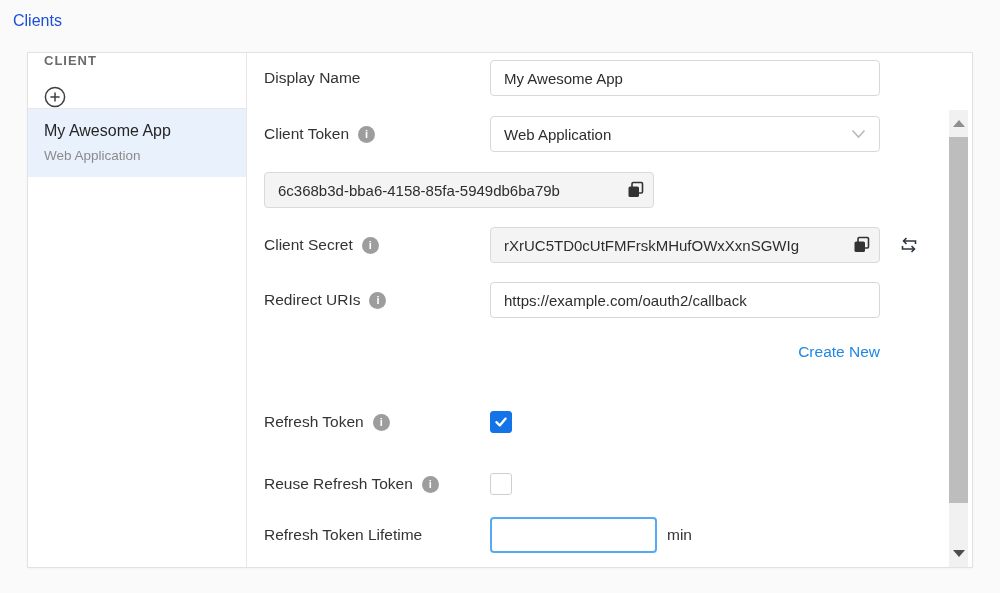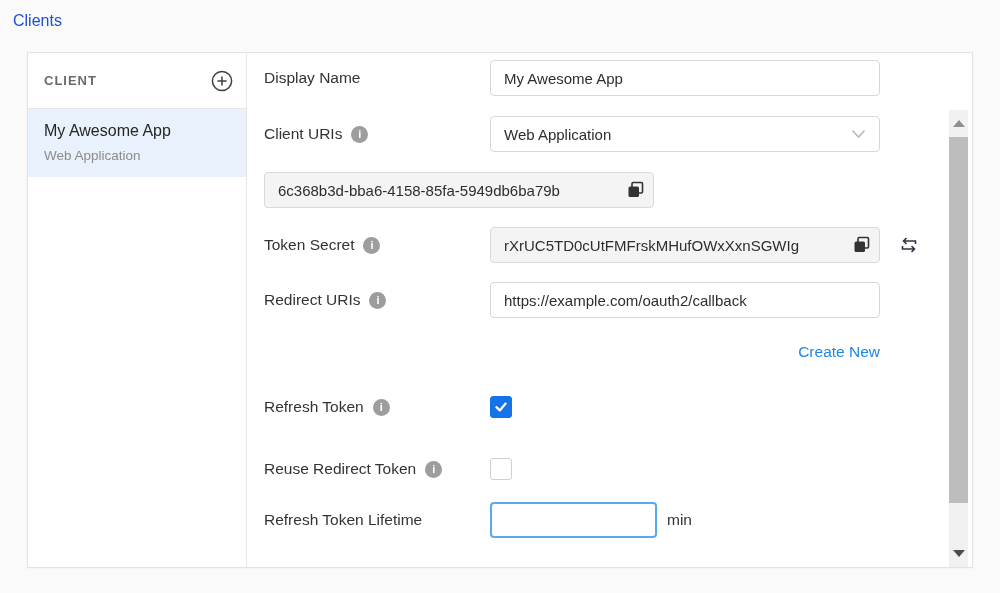--- a/index.html
+++ b/index.html
@@ -16,22 +16,23 @@
     position:absolute; left:27px; top:52px; width:946px; height:516px;
     background:#ffffff; border:1px solid #e2e2e2;
     display:flex; overflow:hidden;
     box-shadow:0 1px 2px rgba(0,0,0,0.03);
   }
 
   
   .sidebar { width:219px; flex-shrink:0; border-right:1px solid #e7e7e7; background:#fff; }
   .sidebar-header {
     height:56px; border-bottom:1px solid #e7e7e7;
-    display:flex; align-items:center; justify-content:space-between;
+    display:flex; justify-content:space-between;
     padding:0 13px 0 16px;
+    flex-direction:column;
   }
   .panel-title { font-size:13px; font-weight:bold; color:#6b6b6b; letter-spacing:1px; }
   .icon-btn { background:none; border:none; padding:0; cursor:pointer; display:flex; align-items:center; }
   .client-item { background:#e9f2fc; padding:13px 16px 14px; cursor:pointer; }
   .client-name { font-size:16px; color:#262626; margin-bottom:8px; }
   .client-type { font-size:13.5px; color:#8b8b8b; }
 
   
   .settings { flex:1; position:relative; background:#fff; }
   .settings-header { height:56px; display:flex; align-items:center; padding-left:17px; }
@@ -92,21 +93,21 @@
     width:167px; height:36px;
     border:2px solid #57a9f3; border-radius:4px;
     padding:0 12px; font-size:15px; color:#2e2e2e;
     font-family:"Liberation Sans", sans-serif; outline:none;
   }
   .suffix { margin-left:10px; font-size:15.5px; color:#333333; }
 
   .mb20 { margin-bottom:20px; }
   .mb19 { margin-bottom:19px; }
   .mb25 { margin-bottom:25px; }
-  .mb35 { margin-bottom:35px;align-items:flex-end; }
+  .mb35 { margin-bottom:50px;align-items:flex-end; }
   .mb33 { margin-bottom:40px; }
   .mb22 { margin-bottom:22px; }
 
   
   .scrollbar {
     position:absolute; right:4px; top:57px; bottom:0; width:19px;
     background:#f1f1f1;
   }
   .scroll-btn { position:absolute; left:0; width:19px; height:27px; display:flex; align-items:center; justify-content:center; cursor:pointer; background:transparent; border:none; }
   .scroll-btn.up { top:0; }
@@ -146,21 +147,21 @@
 
       <div class="row mb20">
         <div class="label-cell">
           <span>Display Name</span>
         </div>
         <input class="text-input" type="text" value="My Awesome App" style="">
       </div>
 
       <div class="row mb20">
         <div class="label-cell">
-          <span>Client URIs</span>
+          <span>Client Token</span>
           <i class="info-icon">i</i>
         </div>
         <div class="select-box">
           <span>Web Application</span>
           <span style="display:flex;">
             <svg width="15" height="10" viewBox="0 0 15 10">
               <path d="M1.5 1.5 L7.5 8 L13.5 1.5" stroke="#b9b9b9" stroke-width="1.6" fill="none"></path>
             </svg>
           </span>
         </div>
@@ -175,21 +176,21 @@
                 <rect x="6" y="2" width="10.5" height="10.5" rx="1.2" fill="none" stroke="#333" stroke-width="1.6"></rect>
                 <rect x="2.5" y="6" width="10.5" height="10.5" rx="1.6" fill="#333"></rect>
               </svg>
             </span>
           </button>
         </div>
       </div>
 
       <div class="row mb19">
         <div class="label-cell">
-          <span>Token Secret</span>
+          <span>Client Secret</span>
           <i class="info-icon">i</i>
         </div>
         <div class="ro-wrap">
           <input class="text-input" type="text" readonly="" value="rXrUC5TD0cUtFMFrskMHufOWxXxnSGWIg" style="">
           <button class="copy-btn">
             <span style="display:flex;">
               <svg width="19" height="19" viewBox="0 0 19 19">
                 <rect x="6" y="2" width="10.5" height="10.5" rx="1.2" fill="none" stroke="#333" stroke-width="1.6"></rect>
                 <rect x="2.5" y="6" width="10.5" height="10.5" rx="1.6" fill="#333"></rect>
               </svg>
@@ -227,21 +228,21 @@
           <span style="display:contents;">
             <svg width="16" height="16" viewBox="0 0 16 16">
               <path d="M3.4 8.2 L6.8 11.4 L12.6 4.6" stroke="#fff" stroke-width="2.3" fill="none" stroke-linecap="round" stroke-linejoin="round"></path>
             </svg>
           </span>
         </div>
       </div>
 
       <div class="row mb22">
         <div class="label-cell">
-          <span>Reuse Redirect Token</span>
+          <span>Reuse Refresh Token</span>
           <i class="info-icon">i</i>
         </div>
         <div class="checkbox">
           <span style="display:contents;">
             
           </span>
         </div>
       </div>
 
       <div class="row">

